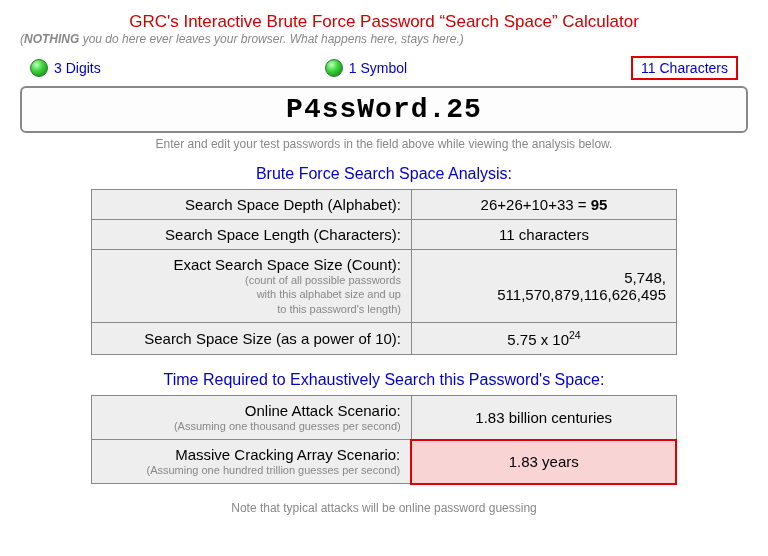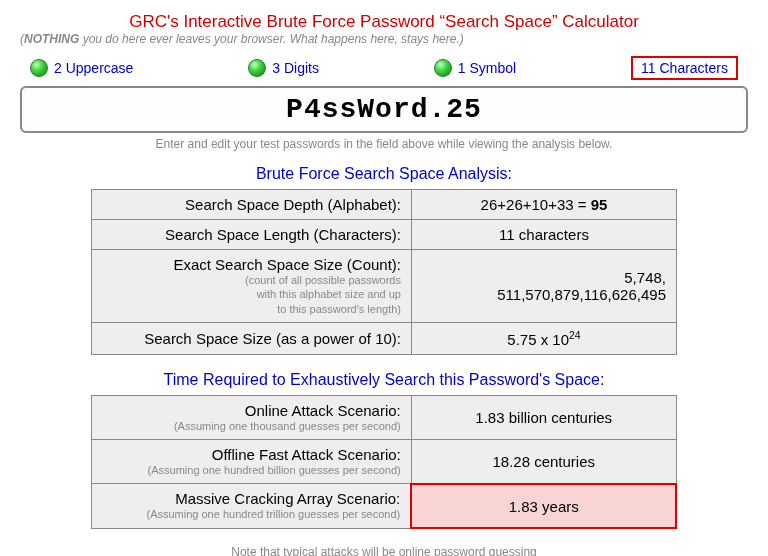--- a/index.html
+++ b/index.html
@@ -119,24 +119,20 @@
 <body>
 
 
 
 <div class="title">GRC's Interactive Brute Force Password “Search Space” Calculator</div>
 <div class="subtitle">(<span class="nothing">NOTHING</span><span> you do here ever leaves your browser. What happens here, stays here.)</span></div>
 
 <div class="stats-row">
   <div class="stat">
       <span class="dot"></span>
-      <span>2 Uppercase</span>
-    </div>
-  <div class="stat">
-      <span class="dot"></span>
       <span>3 Digits</span>
     </div>
   <div class="stat">
       <span class="dot"></span>
       <span>1 Symbol</span>
     </div>
   <div class="chars-box">11 Characters</div>
 </div>
 
 <input class="pw-input" type="text" value="P4ssWord.25" style="">
@@ -180,27 +176,20 @@
   <tbody>
       <tr>
     <td class="label">
       <span>Online Attack Scenario:</span>
       <span class="sublabel">(Assuming one thousand guesses per second)</span>
     </td>
     <td class="value">1.83 billion centuries</td>
   </tr>
   <tr>
     <td class="label">
-      <span>Offline Fast Attack Scenario:</span>
-      <span class="sublabel">(Assuming one hundred billion guesses per second)</span>
-    </td>
-    <td class="value">18.28 centuries</td>
-  </tr>
-  <tr>
-    <td class="label">
       <span>Massive Cracking Array Scenario:</span>
       <span class="sublabel">(Assuming one hundred trillion guesses per second)</span>
     </td>
     <td class="value highlight-cell">1.83 years</td>
   </tr>
 </tbody>
   </table>
 
 <div class="footnote">
   <span>Note that typical attacks will be online password guessing</span><br>

